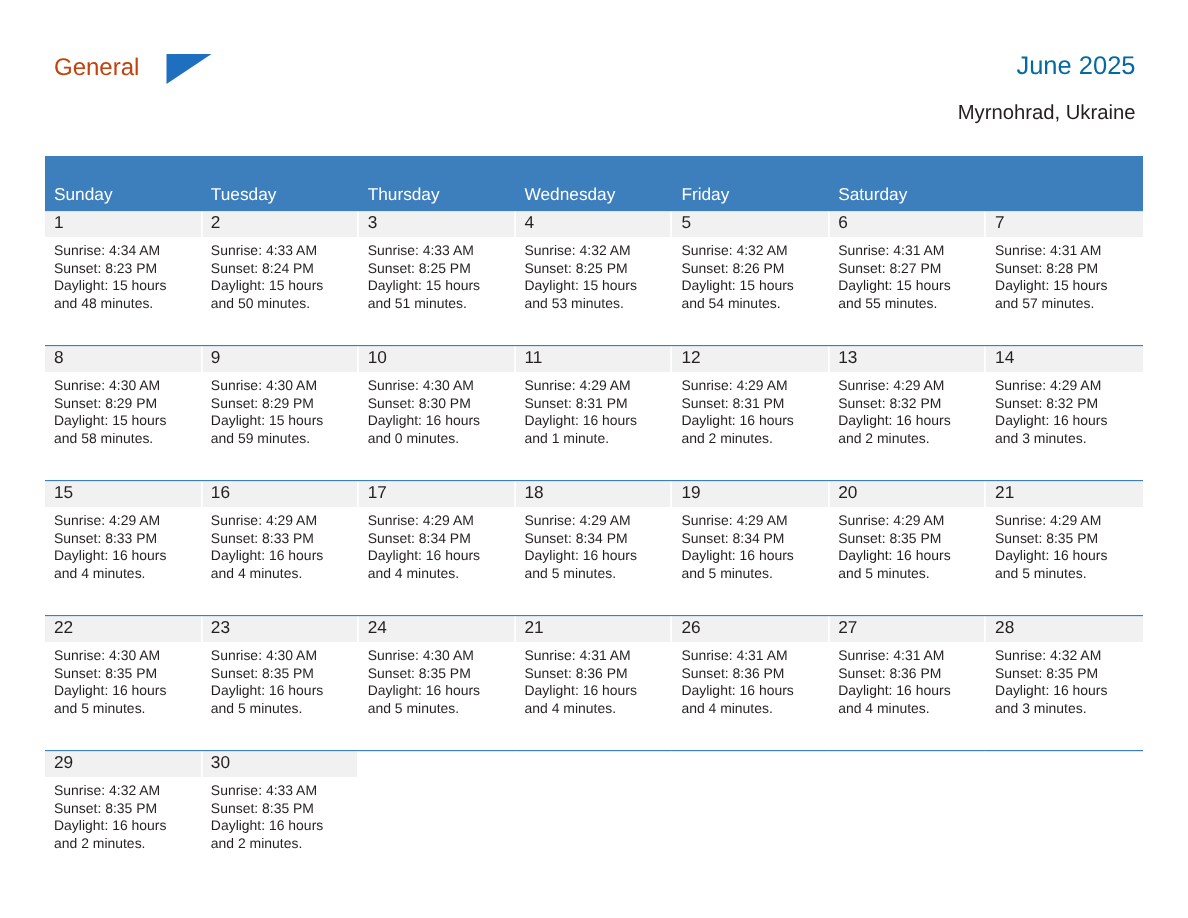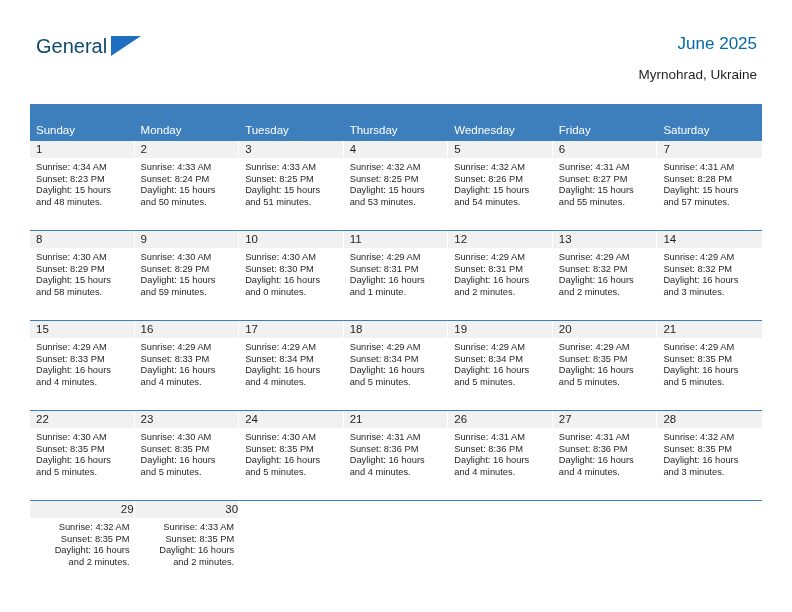--- a/index.html
+++ b/index.html
@@ -30,24 +30,24 @@
   .brand {
     position: absolute;
     left: 36px;
     top: 33px;
     width: 220px;
     height: 56px;
   }
   .brand-row1 {
     position: relative;
     display: block;
-    font-size: 20px;
+    font-size: 16px;
     line-height: 26px;
     font-weight: 400;
-    color: #0c4a6e;
+    color: #c2410c;
     letter-spacing: 0px;
     white-space: nowrap;
   }
   .brand-tri {
     position: absolute;
     left: 75px;
     top: 3px;
     width: 0;
     height: 0;
     border-left: 30px solid #1f6fc0;
@@ -109,21 +109,21 @@
     overflow: hidden;
     margin-top: 16px;
   }
 
   .week-row {
     display: flex;
     width: 732px;
     border-top: 1.4px solid #3d7ebd;
     height: 90px;
   }
-  .week-row.last { height: 88px; text-align: right; }
+  .week-row.last { height: 88px; }
 
   .day-cell {
     width: 104.57px;
     height: 100%;
     position: relative;
     background: #ffffff;
     border-right: 1px solid #ffffff;
     overflow: hidden;
   }
   .day-cell:last-child { border-right: none; }
@@ -164,21 +164,20 @@
     <div class="title-block">
       <div class="cal-title">June 2025</div>
       <div class="cal-subtitle">Myrnohrad, Ukraine</div>
     </div>
 
   </div>
 
   <div class="calendar">
     <div class="weekday-row" id="weekday-row">
         <div class="weekday-cell">Sunday</div>
-        <div class="weekday-cell">Monday</div>
         <div class="weekday-cell">Tuesday</div>
         <div class="weekday-cell">Thursday</div>
         <div class="weekday-cell">Wednesday</div>
         <div class="weekday-cell">Friday</div>
         <div class="weekday-cell">Saturday</div>
       </div>
     <div id="weeks-container">
         <div class="week-row">
           <div class="day-cell">
             <div class="day-number-band">1</div>

